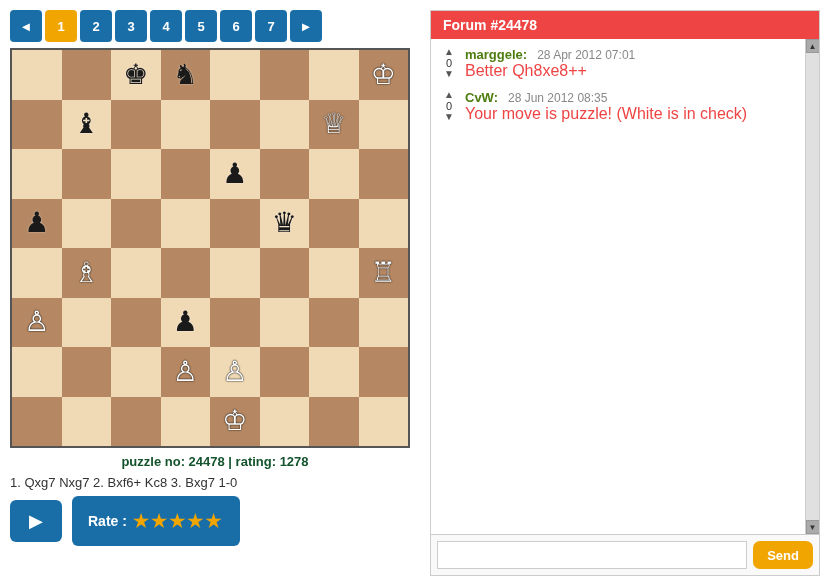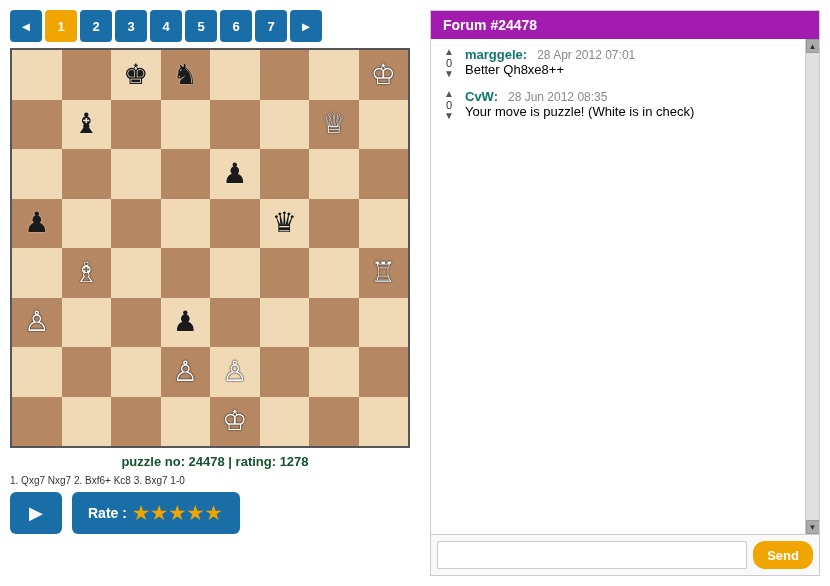--- a/index.html
+++ b/index.html
@@ -77,21 +77,21 @@
     
     .puzzle-info {
       text-align: center;
       color: #14532d;
       font-weight: bold;
       font-size: 13px;
     }
     
     .solution-text {
       color: #333;
-      font-size: 10px;
+      font-size: 13px;
     }
     
     .bottom-controls {
       display: flex;
       align-items: center;
       gap: 10px;
     }
     .play-btn {
       width: 52px;
       height: 42px;
@@ -110,33 +110,33 @@
       border: none;
       border-radius: 6px;
       cursor: pointer;
       color: white;
       font-size: 14px;
       font-weight: bold;
       padding: 8px 16px;
       display: flex;
       align-items: center;
       gap: 6px;
-      height: 42px;
+      height: 50px;
     }
     .stars { color: #f0a500; font-size: 18px; letter-spacing: 2px; }
 
     
     .right-panel {
       flex: 1;
       display: flex;
       flex-direction: column;
       border: 1px solid #ccc;
     }
     .forum-header {
-      background: #a21caf;
+      background: #ef4444;
       color: white;
       font-weight: bold;
       font-size: 14px;
       padding: 6px 12px;
       border-radius: 0;
     }
     .forum-body {
       flex: 1;
       overflow-y: auto;
       padding: 8px;
@@ -194,30 +194,30 @@
       color: #333;
     }
     .post-content {}
     .post-header {
       display: flex;
       gap: 10px;
       align-items: baseline;
     }
     .post-author {
       font-weight: bold;
-      color: #0f766e;
+      color: #4d7c0f;
       font-size: 13px;
     }
     .post-date {
       color: #888;
       font-size: 12px;
     }
     .post-text {
-      color: #000000;
-      font-size: 13px;
+      color: #ef4444;
+      font-size: 16px;
     }
     .forum-input-row {
       display: flex;
       border-top: 1px solid #ccc;
       padding: 6px;
       gap: 6px;
       background: #f9f9f9;
     }
     .forum-input {
       flex: 1;
@@ -228,21 +228,21 @@
       outline: none;
     }
     .send-btn {
       background: #f0a500;
       border: none;
       color: white;
       font-weight: bold;
       font-size: 13px;
       padding: 4px 14px;
       cursor: pointer;
-      border-radius: 12px;
+      border-radius: 7px;
     }
   </style>
 </head>
 <body>
 
 <div class="main-container">
 
   <div class="left-panel">
 
     <div class="nav-bar">

